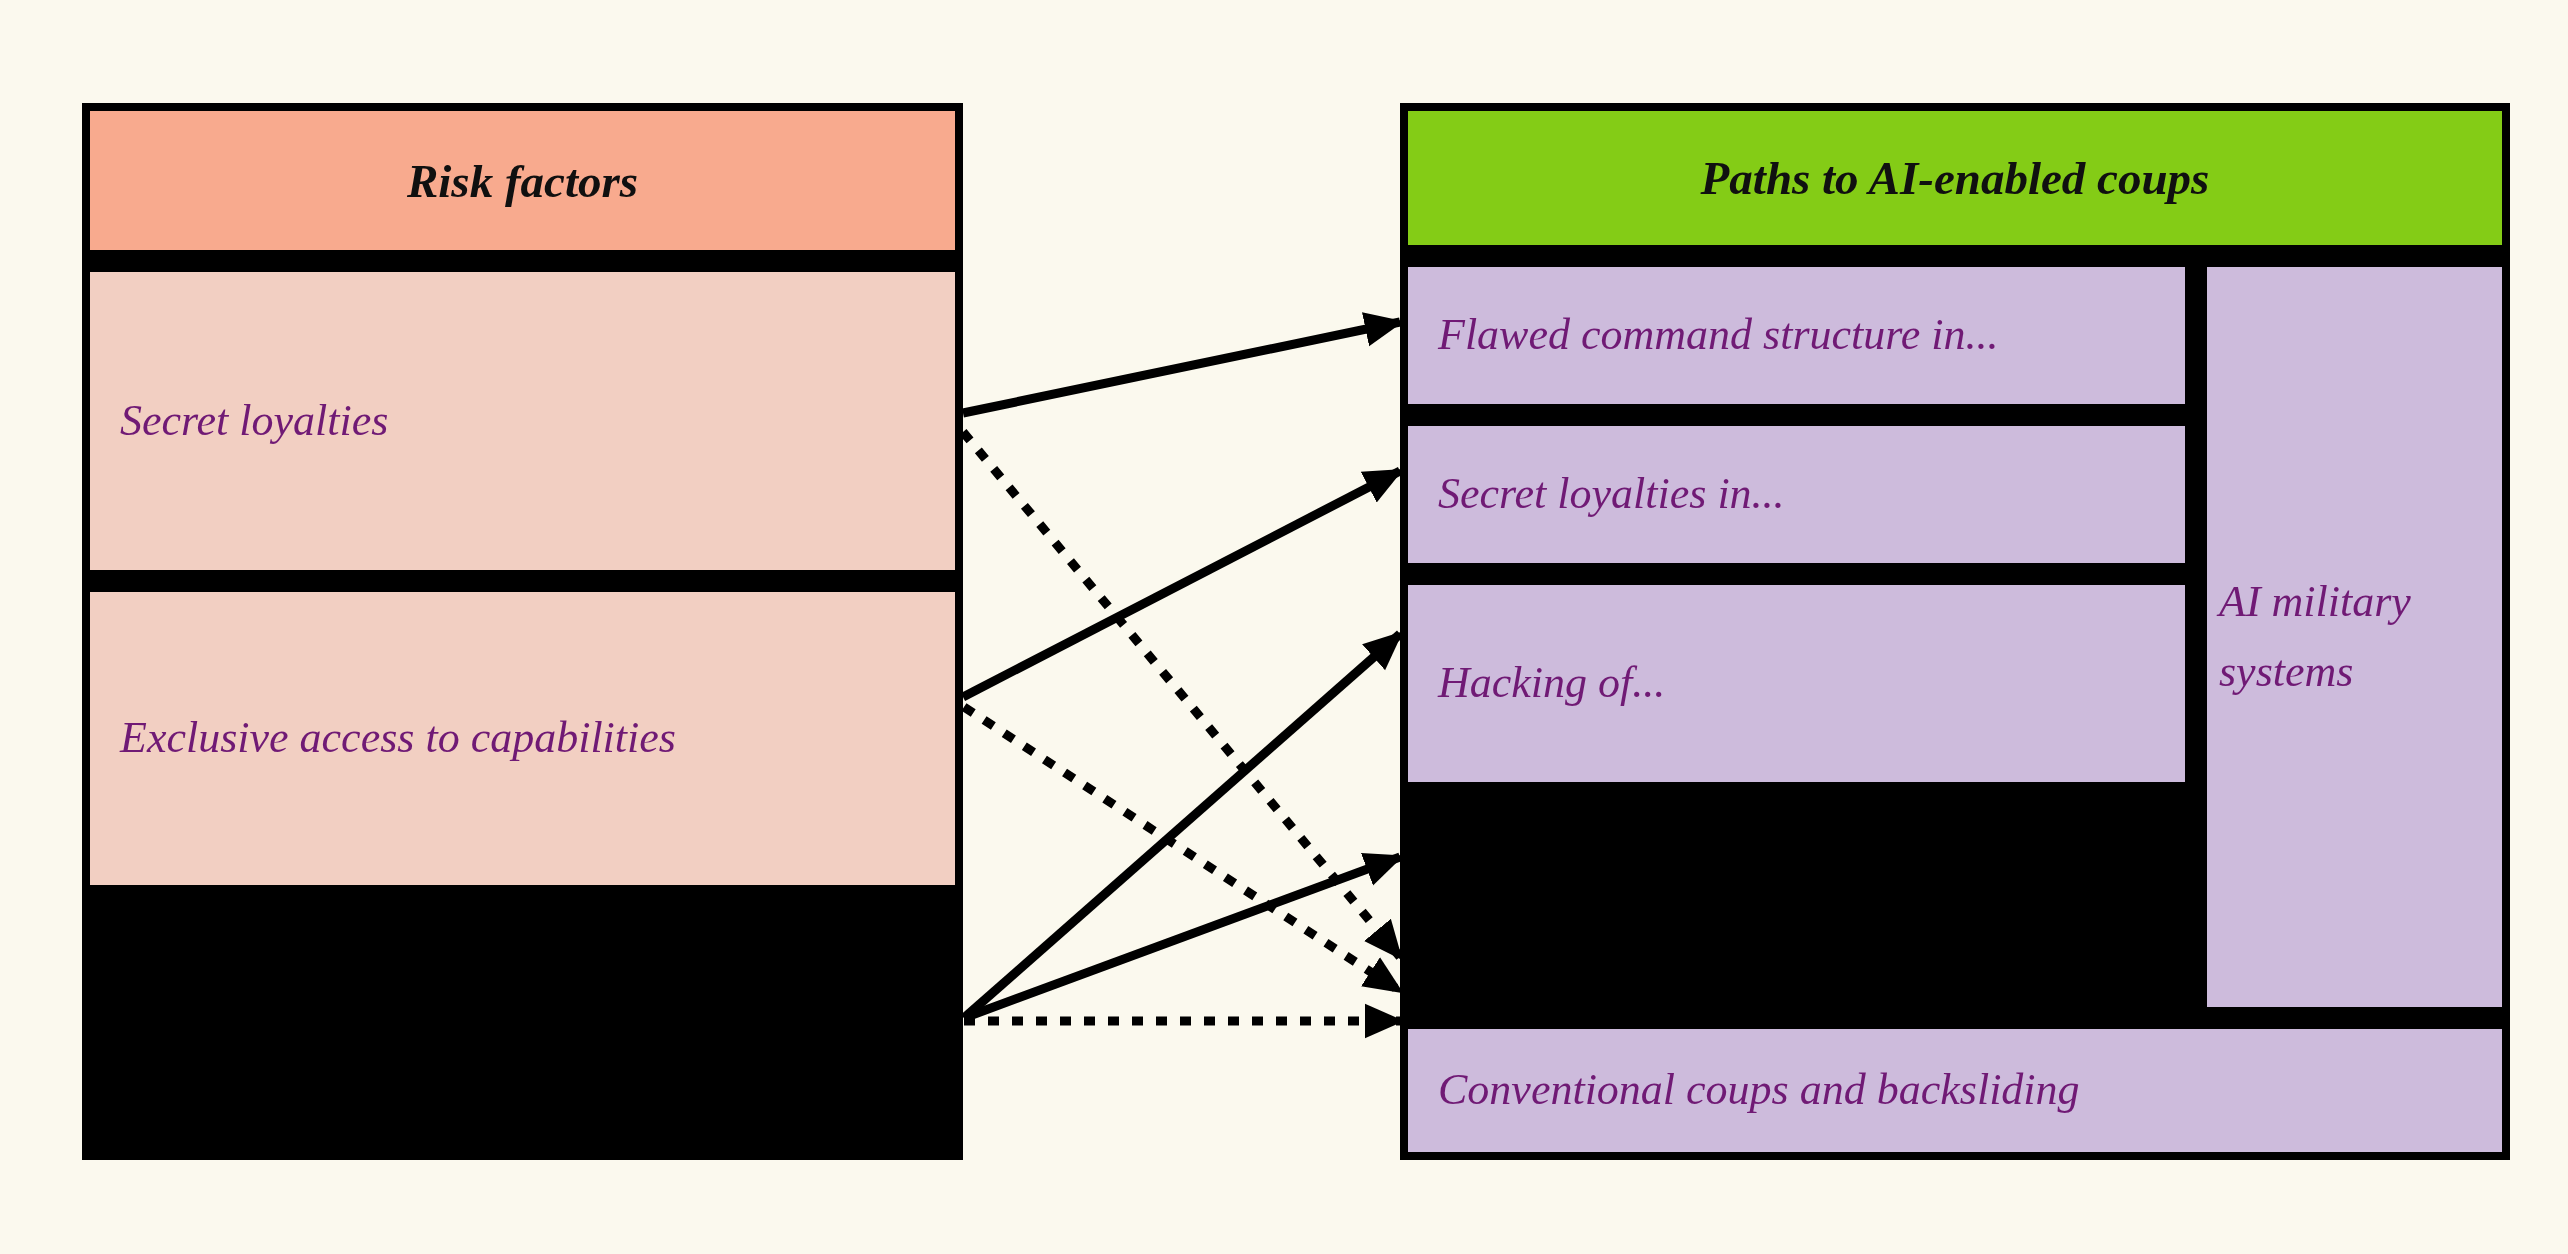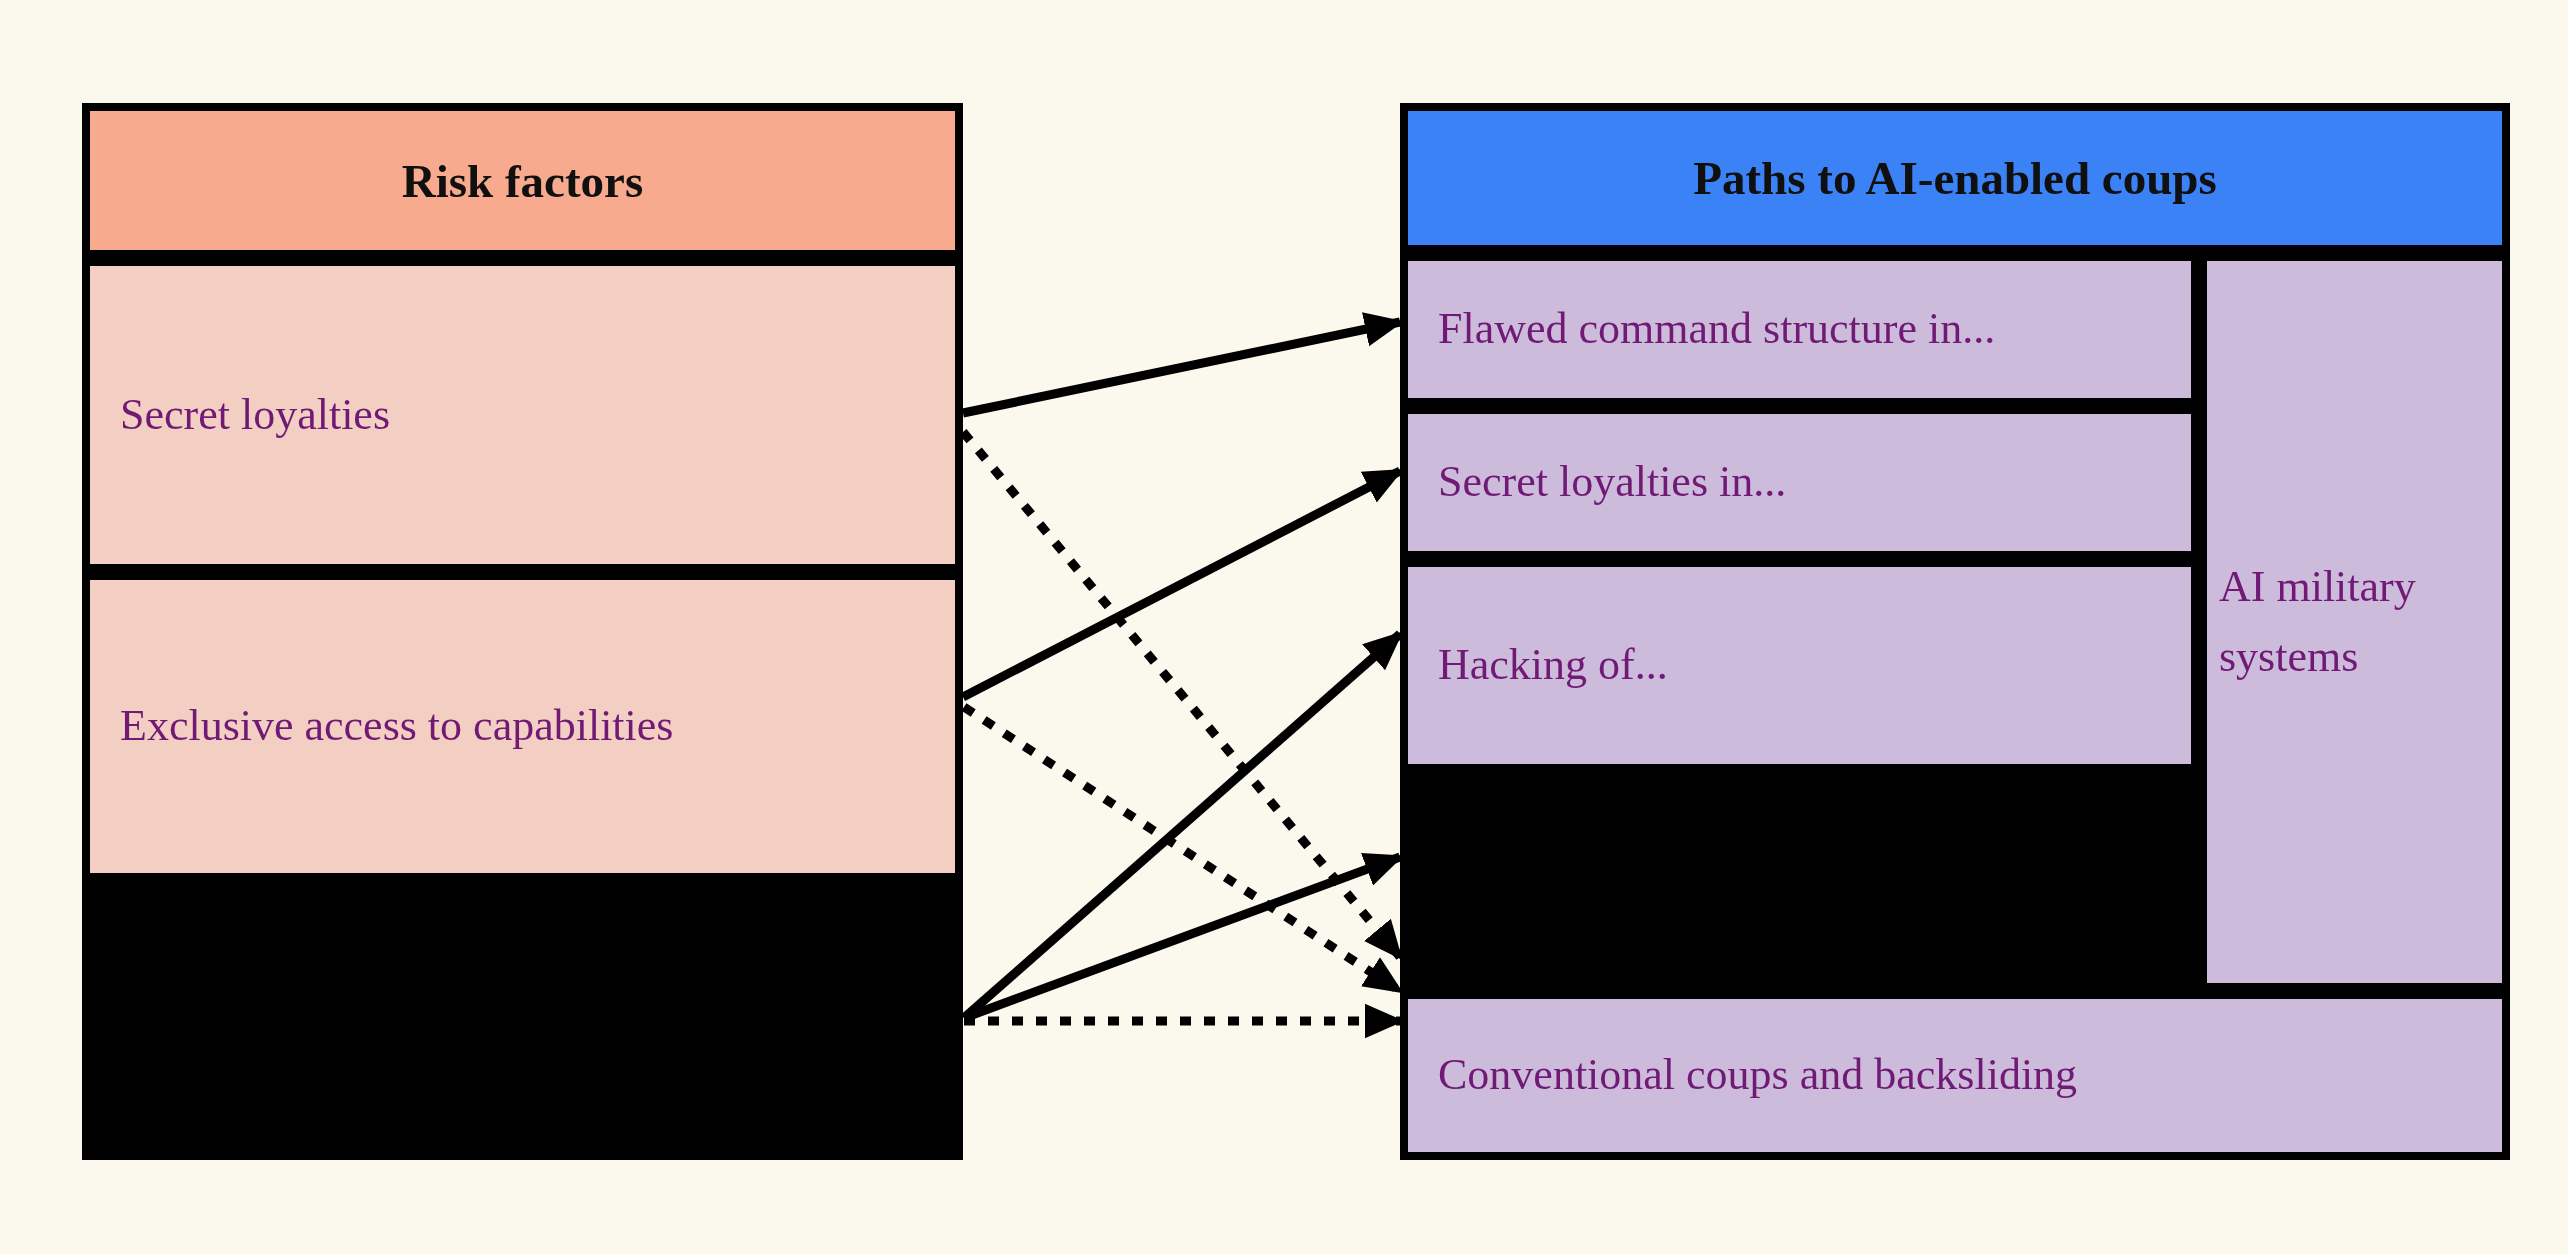--- a/index.html
+++ b/index.html
@@ -16,21 +16,22 @@
     width: 2568px;
     height: 1254px;
     background: #FBF9EE;
   }
   .box {
     position: absolute;
     background: #000;
     padding: 8px;
     box-sizing: border-box;
     display: grid;
-    gap: 16px;
+    gap: 22px;
+    font-style: italic;
   }
   .box-left {
     left: 82px;
     top: 103px;
     width: 881px;
     height: 1057px;
     grid-template-rows: 139px 298px 293px 1fr;
   }
   .box-right {
     left: 1400px;
@@ -49,21 +50,21 @@
   }
   .hd {
     display: flex;
     align-items: center;
     justify-content: center;
     font-size: 47px;
     font-weight: bold;
     color: #101010;
   }
   .hd-left  { background: #F8AA8E; }
-  .hd-right { background: #3b82f6; grid-area: hd; }
+  .hd-right { background: #84cc16; grid-area: hd; }
   .cell {
     display: flex;
     align-items: center;
     font-size: 44px;
     line-height: 1.6;
     color: #701a75;
     padding-left: 30px;
     padding-right: 26px;
     box-sizing: border-box;
   }

